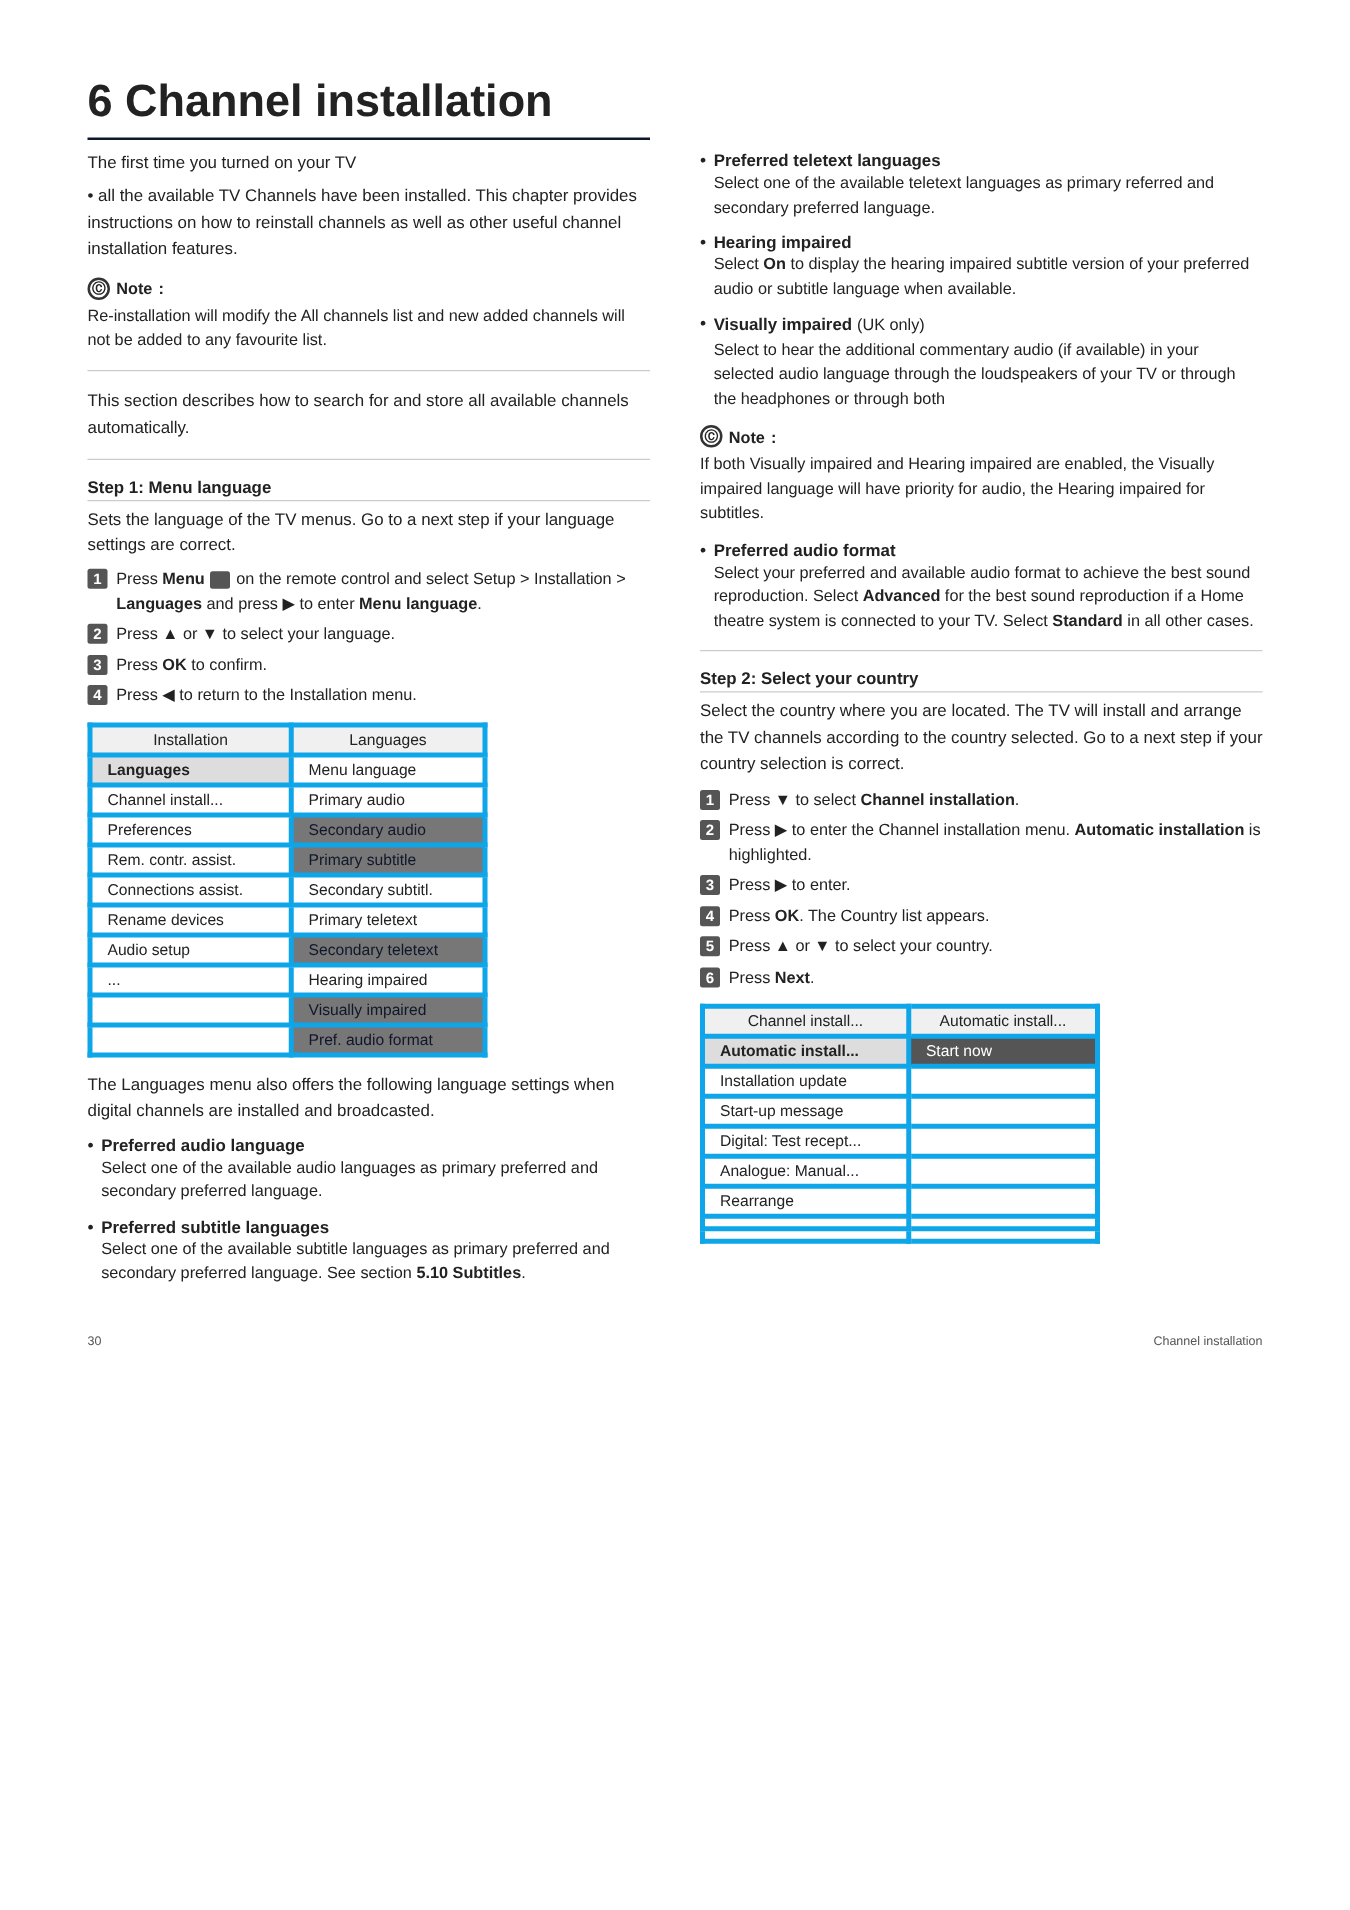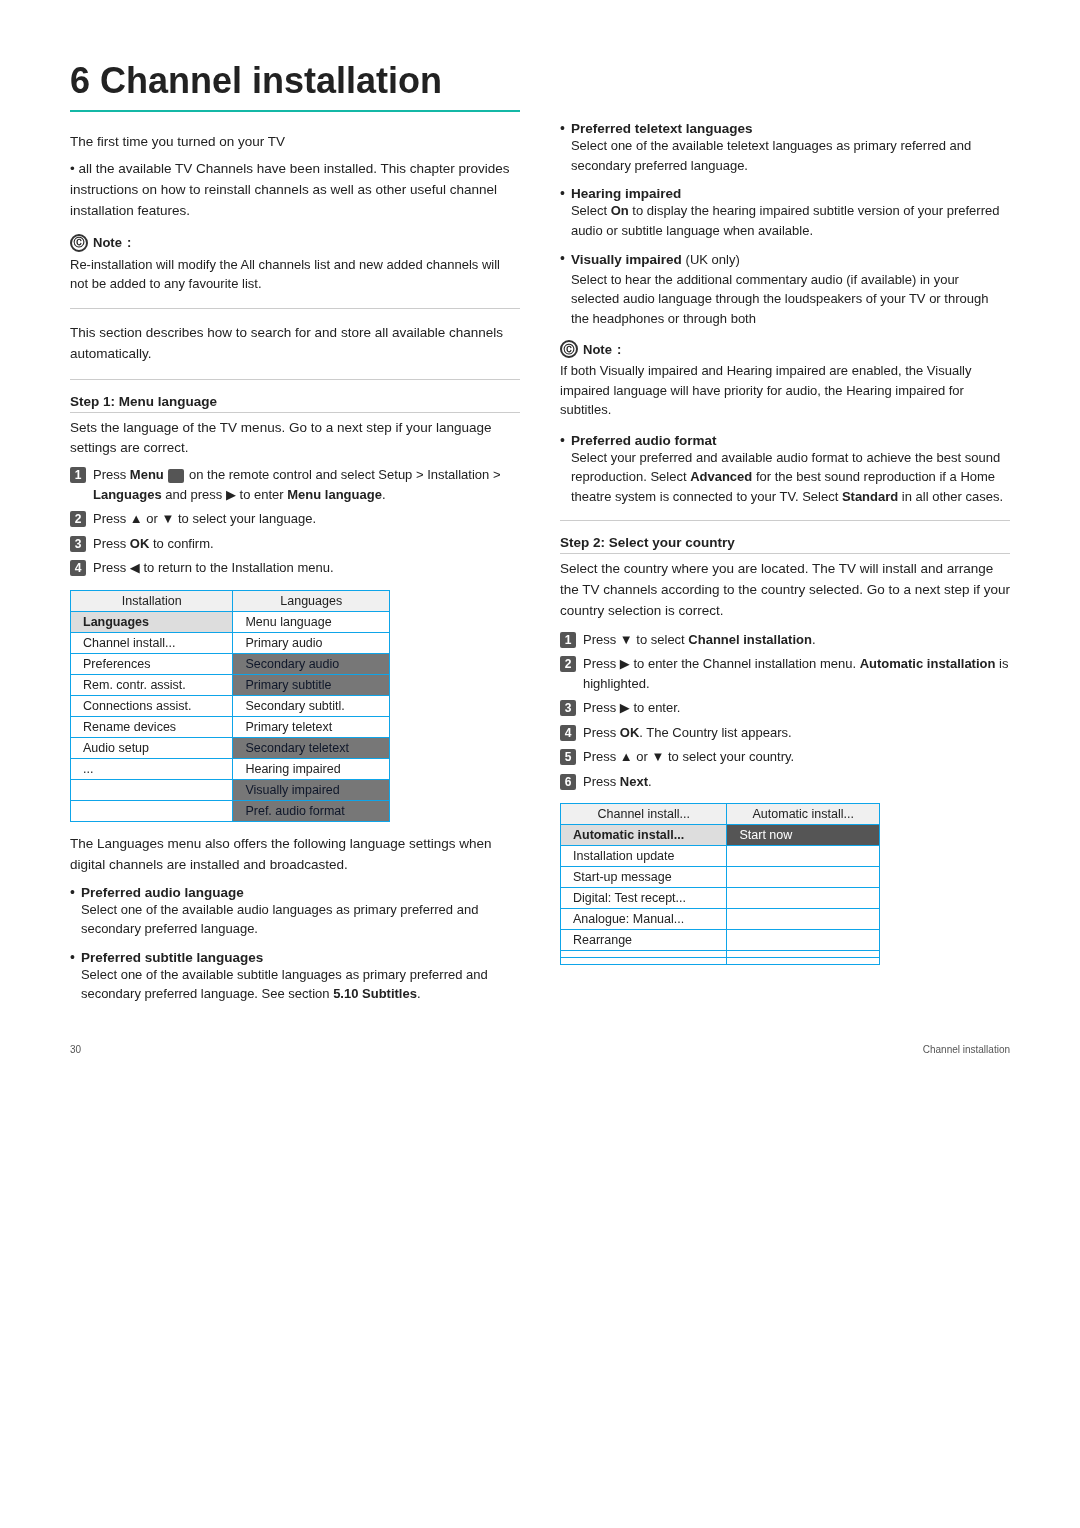--- a/index.html
+++ b/index.html
@@ -24,22 +24,22 @@
     }
     .col-right {
       flex: 1;
       min-width: 0;
     }
 
     
     .chapter-title {
       font-size: 36px;
       font-weight: bold;
-      margin-bottom: 20px;
-      border-bottom: 2px solid #14b8a6;
+      margin-bottom: 8px;
+      border-bottom: 2px solid #0f172a;
       padding-bottom: 8px;
     }
 
     
     .section-title {
       font-size: 20px;
       font-weight: bold;
       margin-top: 18px;
       margin-bottom: 8px;
     }
@@ -128,21 +128,21 @@
     
     .menu-table {
       border: 1px solid #999;
       border-collapse: collapse;
       font-size: 12.5px;
       margin: 12px 0;
       width: 100%;
       max-width: 320px;
     }
     .menu-table th, .menu-table td {
-      border: 1px solid #0ea5e9;
+      border: 4px solid #0ea5e9;
       padding: 3px 12px;
       white-space: nowrap;
     }
     .menu-table th {
       font-weight: normal;
       background: #f0f0f0;
     }
     .menu-table td.highlighted {
       background: #777;
       color: #0f172a;

